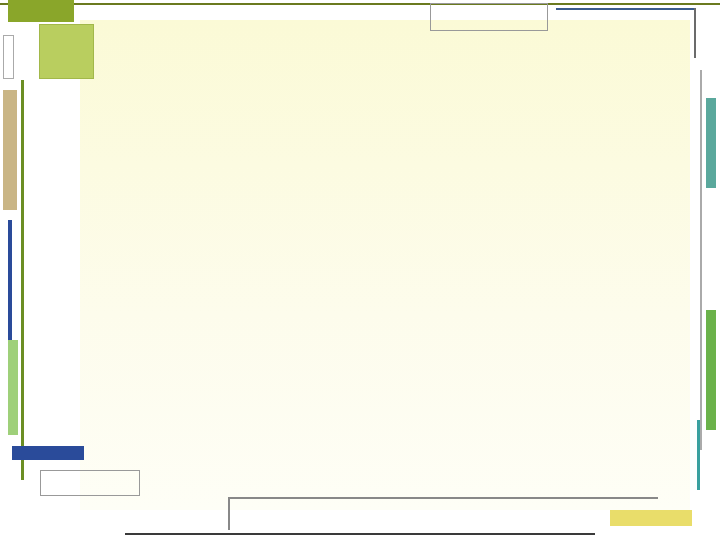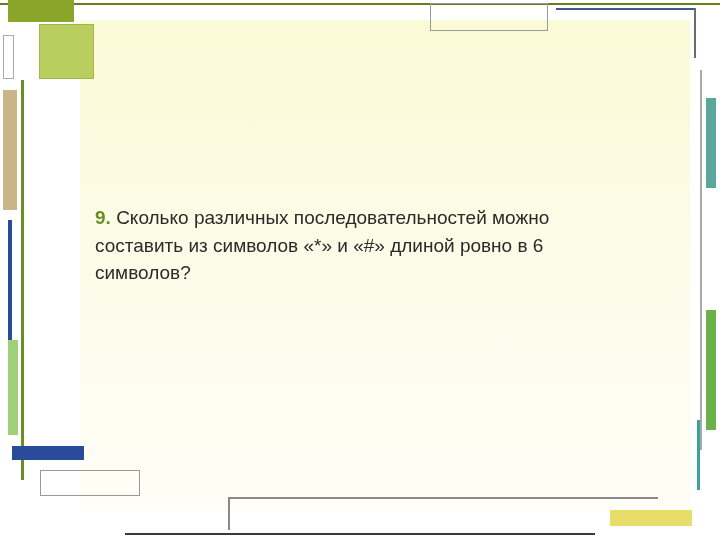--- a/index.html
+++ b/index.html
@@ -66,24 +66,20 @@
     .right-teal { left: 706px; top: 98px; width: 10px; height: 90px; background: #5aa89c; }
     .right-green { left: 706px; top: 310px; width: 10px; height: 120px; background: #6bb24a; }
     .right-aqua-line { left: 697px; top: 420px; width: 3px; height: 70px; background: #3aa0a0; }
   </style>
 </head>
 <body>
 
 <div class="canvas">
   <div class="content-bg"></div>
 
-  <div class="question">
-    <span class="num">9.</span>
-    <span>Сколько различных последовательностей можно составить из символов «*» и «#» длиной ровно в 6 символов?</span>
-  </div>
 
   <div class="deco top-olive-line"></div>
   <div class="deco top-green-block"></div>
   <div class="deco top-gray-box"></div>
   <div class="deco top-right-hline"></div>
   <div class="deco top-right-vline"></div>
 
   <div class="deco olive-square"></div>
   <div class="deco small-gray-outline"></div>
 

